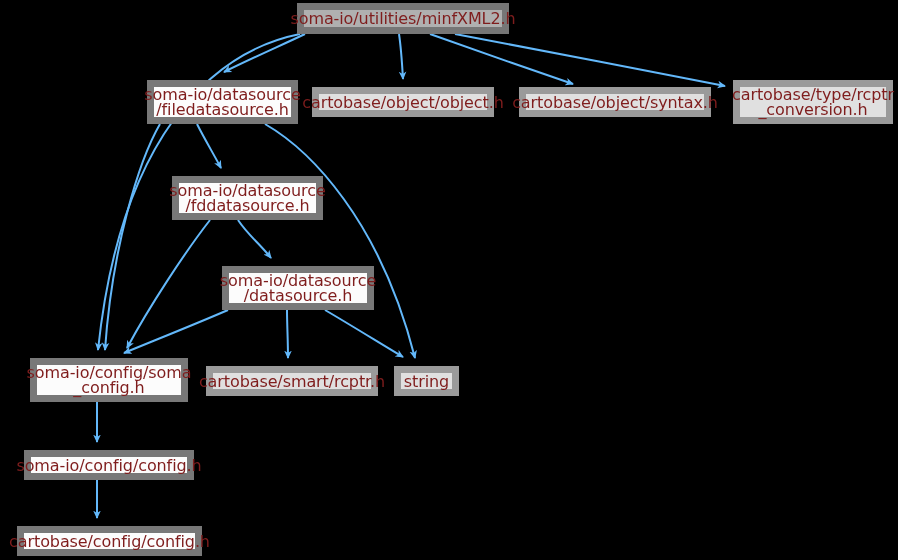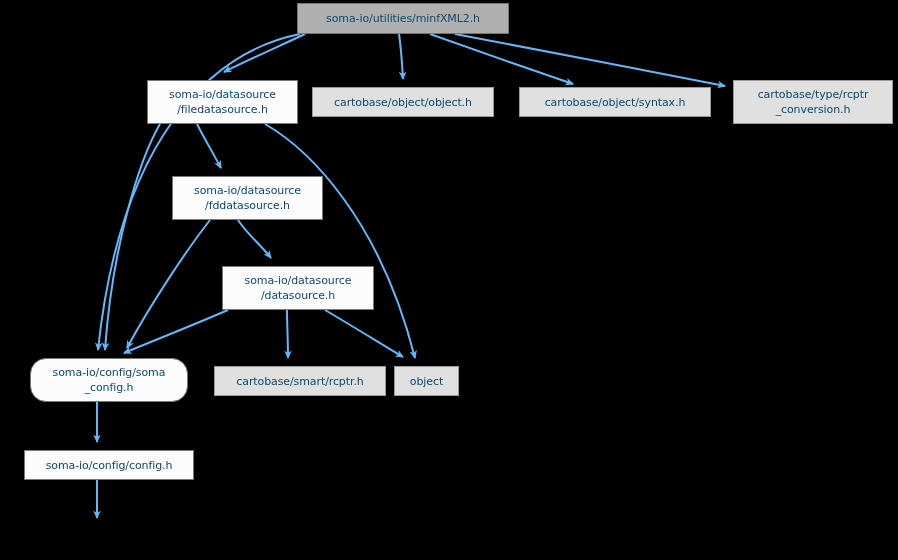--- a/index.html
+++ b/index.html
@@ -23,24 +23,24 @@
     height: 560px;
     pointer-events: none;
   }
   .node {
     position: absolute;
     box-sizing: border-box;
     display: flex;
     align-items: center;
     justify-content: center;
     text-align: center;
-    font-size: 11px;
+    font-size: 16px;
     line-height: 15px;
-    color: #0c4a6e;
-    border: 1px solid #fef9c3;
+    color: #7f1d1d;
+    border: 7px solid #fef9c3;
     white-space: pre;
     letter-spacing: -0.1px;
   }
   .node.internal {
     background: #fcfcfc;
     border-color: #787878;
     margin-left: 12px;
   }
   .node.external {
     background: #e0e0e0;
@@ -107,23 +107,24 @@
 
   <div class="node external" style="left:733px; top:80px; width:160px; height:44px;">cartobase/type/rcptr
 _conversion.h</div>
 
   <div class="node internal" style="left:160px; top:176px; width:151px; height:44px;">soma-io/datasource
 /fddatasource.h</div>
 
   <div class="node internal" style="left:210px; top:266px; width:152px; height:44px;">soma-io/datasource
 /datasource.h</div>
 
-  <div class="node internal" style="left:18px; top:358px; width:158px; height:44px;border-radius:16px;">soma-io/config/soma
+  <div class="node internal" style="left:18px; top:358px; width:158px; height:44px;">soma-io/config/soma
 _config.h</div>
 
-  <div class="node external" style="left:214px; top:366px; width:172px; height:30px;">cartobase/smart/rcptr.h</div>
+  <div class="node external" style="left:206px; top:366px; width:172px; height:30px;">cartobase/smart/rcptr.h</div>
 
-  <div class="node external" style="left:394px; top:366px; width:65px; height:30px;">object</div>
+  <div class="node external" style="left:394px; top:366px; width:65px; height:30px;">string</div>
 
   <div class="node internal" style="left:12px; top:450px; width:170px; height:30px;">soma-io/config/config.h</div>
 
+  <div class="node internal" style="left:5px; top:526px; width:185px; height:30px;">cartobase/config/config.h</div>
 
 </div>
 
 </body></html>

